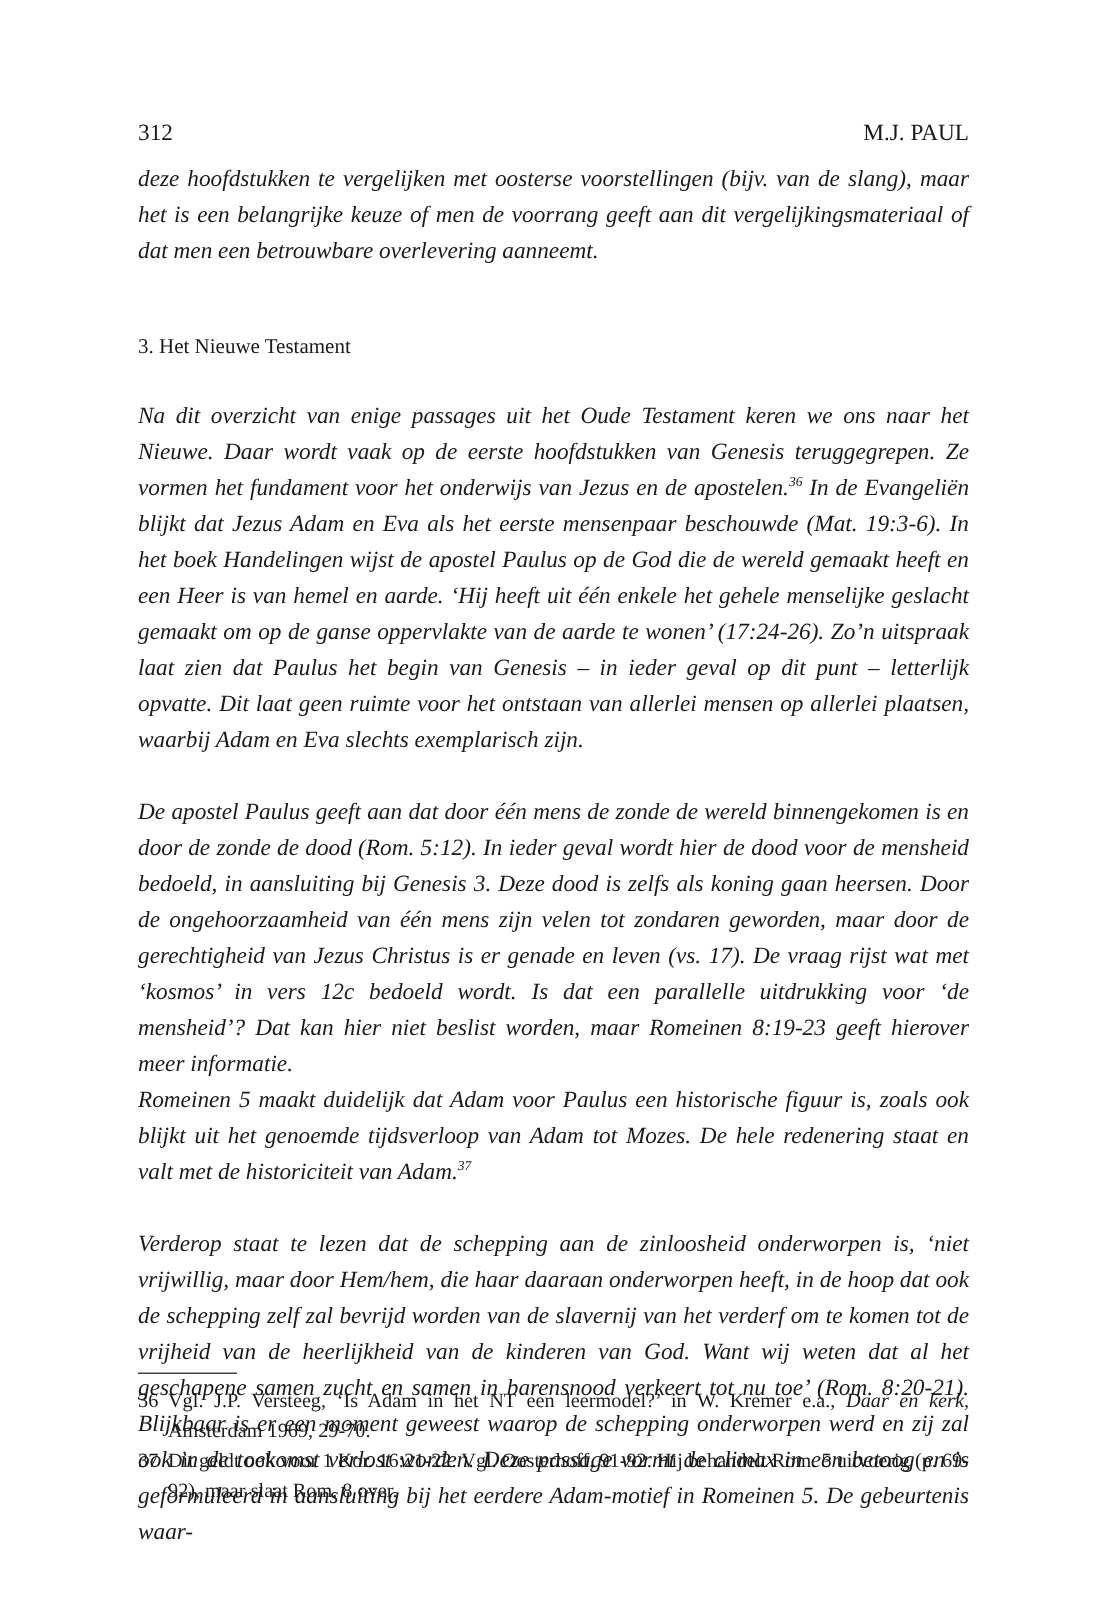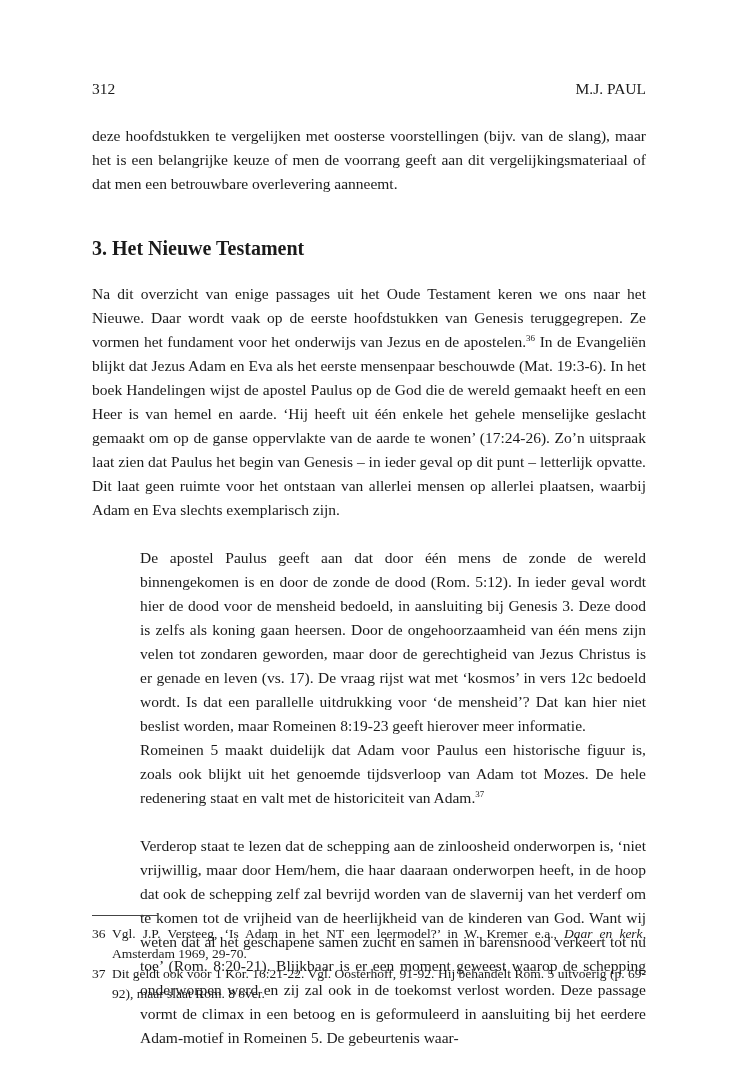--- a/index.html
+++ b/index.html
@@ -19,32 +19,33 @@
       position: absolute;
       left: 92px;
       top: 78px;
       width: 554px;
     }
     .running-head {
       display: flex;
       justify-content: space-between;
       font-size: 15.5px;
       line-height: 22px;
-      margin-bottom: 24px;
+      margin-bottom: 8px;
     }
     .para {
       font-size: 15.5px;
       line-height: 24px;
       text-align: justify;
       margin: 0;
+      font-style: italic;
     }
-    .para + .para { margin-top: 24px; margin-left: 48px; }
+    .para + .para { margin-top: 24px; }
     .section-heading {
-      font-size: 20px;
-      font-weight: bold;
+      font-size: 14px;
+      font-weight: normal;
       line-height: 24px;
       margin: 40px 0 22px 0;
     }
     sup {
       font-size: 9px;
       line-height: 0;
       vertical-align: super;
     }
     .fn-rule {
       position: absolute;

